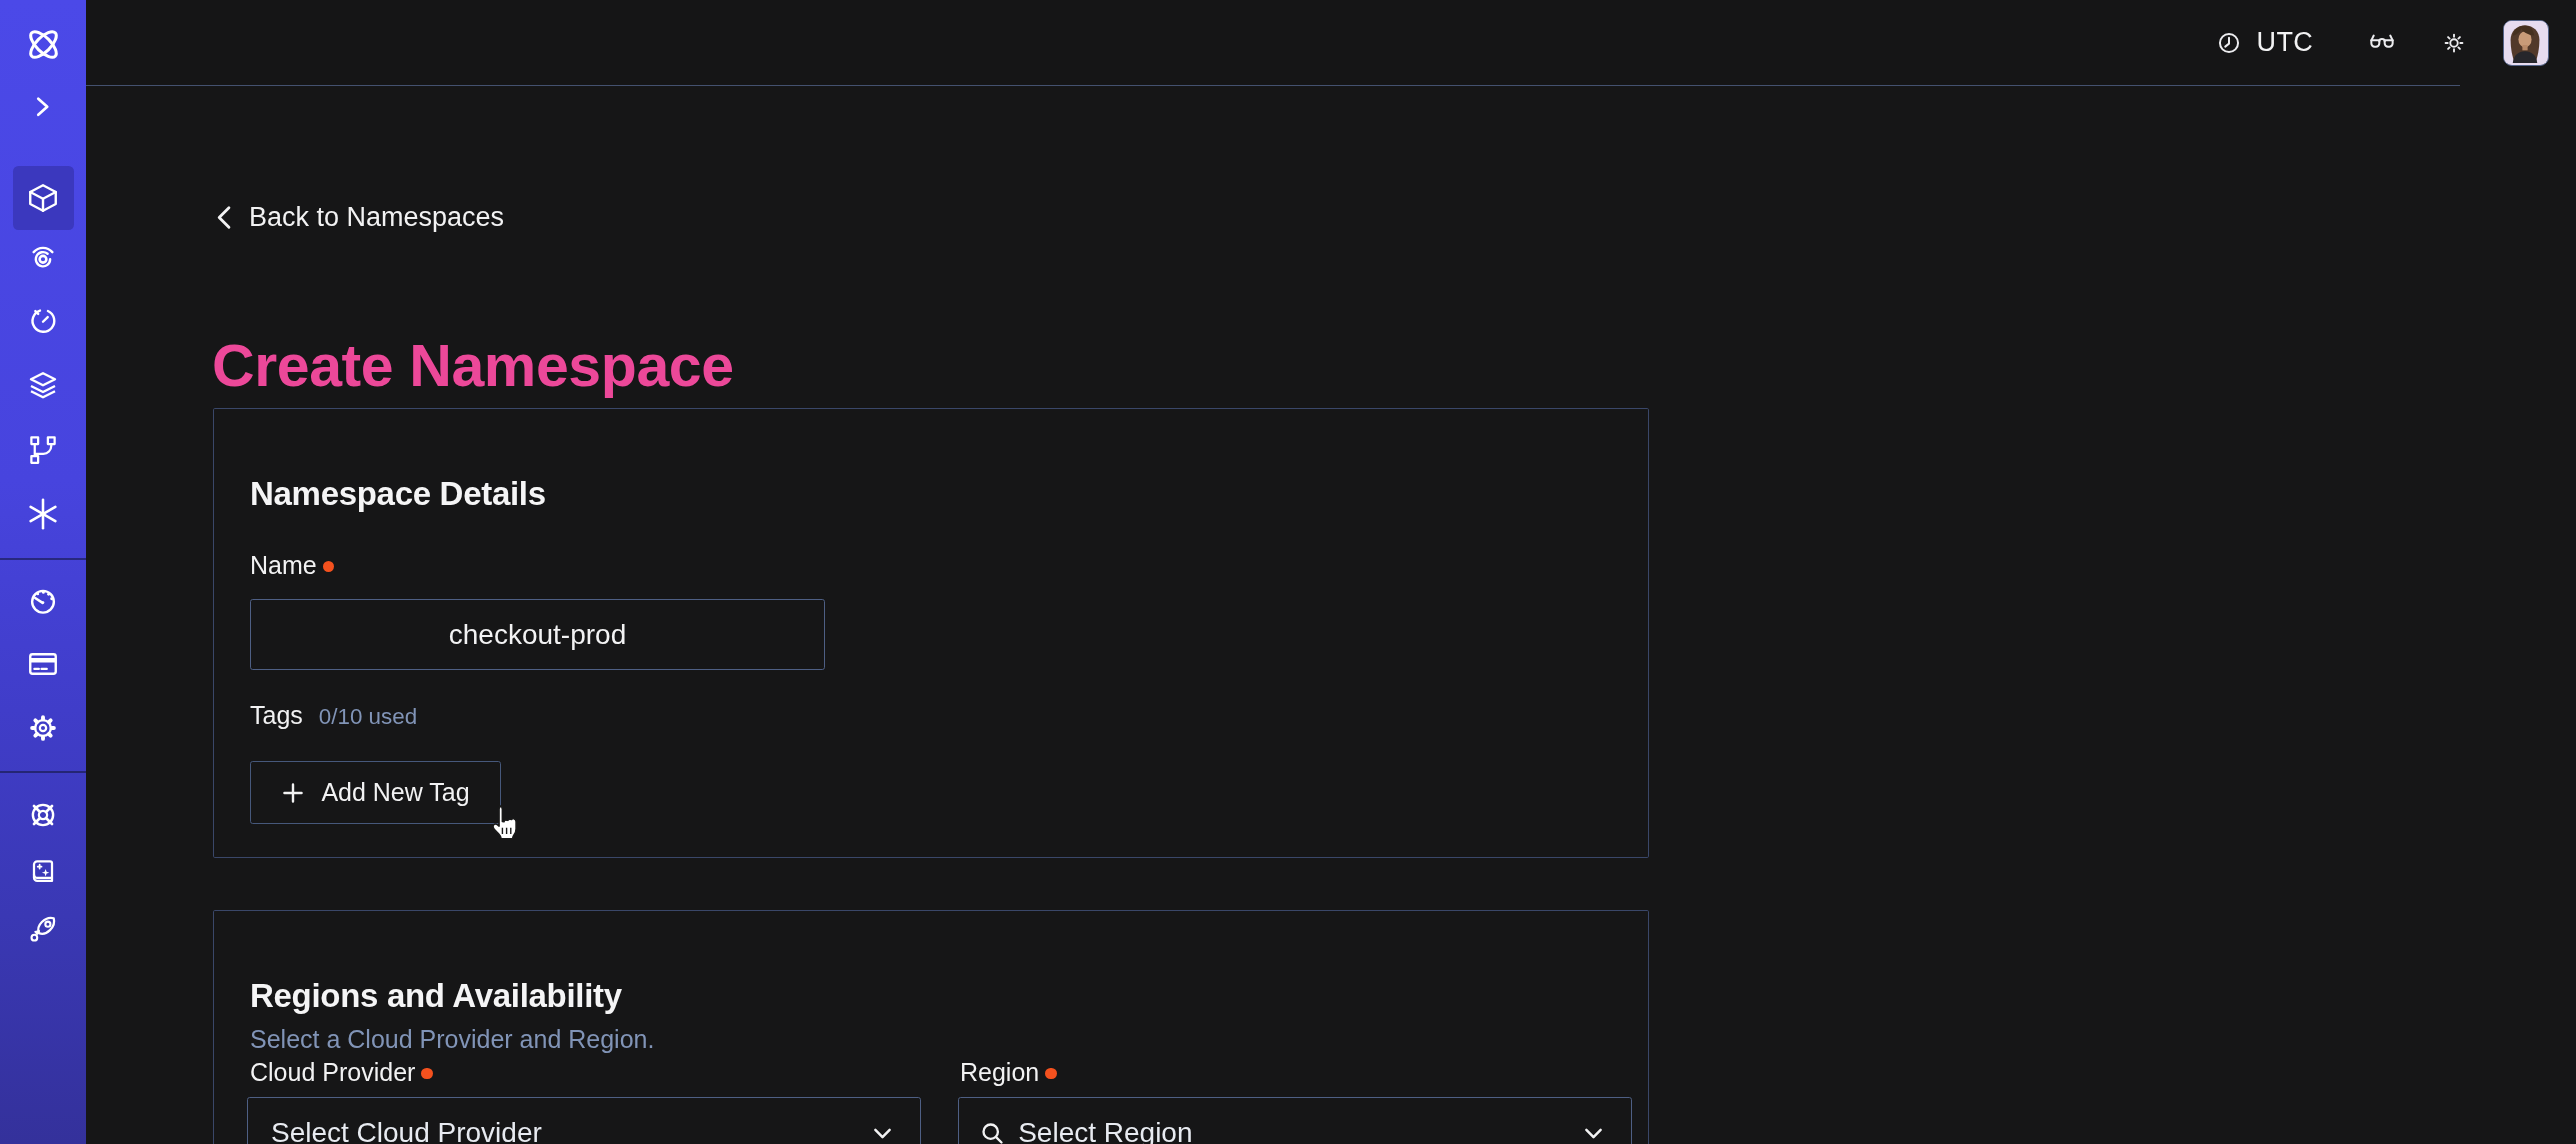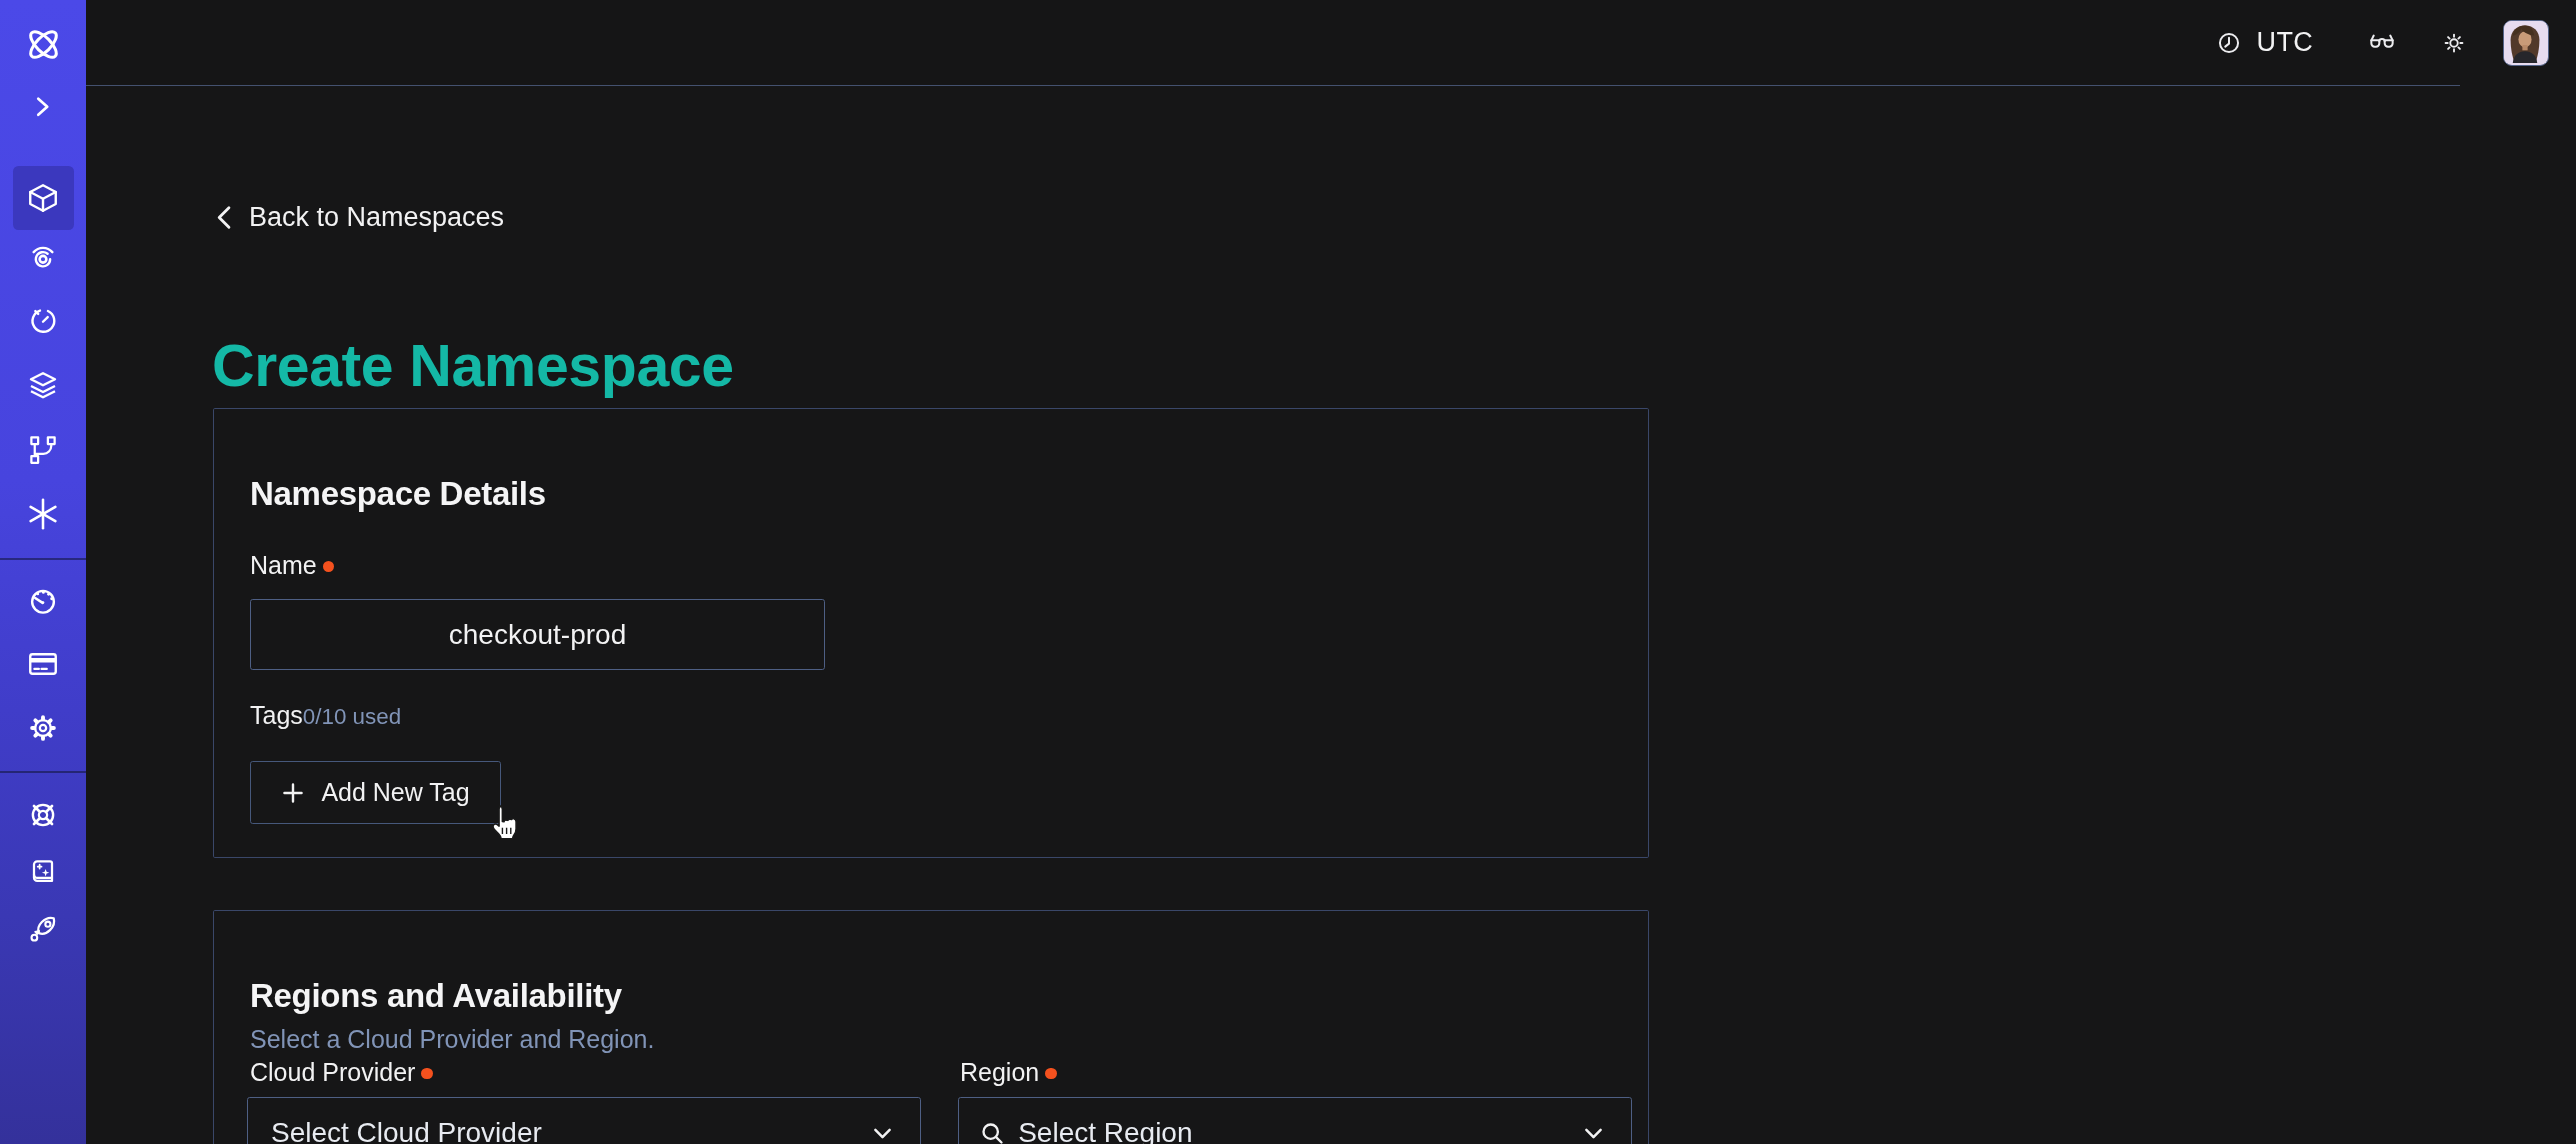--- a/index.html
+++ b/index.html
@@ -37,42 +37,42 @@
   }
 
   
   .back{
     position:absolute;left:213px;top:203px;display:flex;align-items:center;gap:13px;
     cursor:pointer;color:#F2F2F3;
   }
   .back-label{font-size:27px;line-height:29px;}
   .h1{
     position:absolute;left:212px;top:295px;font-size:59px;line-height:63px;
-    font-weight:700;letter-spacing:-0.4px;color:#14b8a6;
+    font-weight:700;letter-spacing:-0.4px;color:#ec4899;
   }
   .card{
     position:absolute;left:213px;width:1436px;box-sizing:border-box;
     border:1.8px solid #3A4769;border-radius:1.8px;background:transparent;
   }
   .card-details{top:408px;height:450px;}
   .card-regions{top:910px;height:452px;}
   .card-title{position:absolute;left:36px;top:39px;font-size:33px;line-height:38px;font-weight:700;letter-spacing:-0.3px;color:#F5F5F6;text-align:center;}
   .card-sub{position:absolute;left:36px;top:88px;font-size:25px;line-height:30px;color:#8194B7;}
 
   .field-label-row{position:absolute;display:flex;align-items:center;gap:6px;}
   .field-label{font-size:25px;line-height:30px;color:#F2F2F3;}
   .req-dot{width:11.6px;height:11.6px;border-radius:50%;background:#F4511E;margin-top:2.7px;}
 
   .name-row{left:36px;top:141px;}
   .name-input{
     position:absolute;left:36px;top:190px;width:575px;height:71px;box-sizing:border-box;
     background:transparent;border:1.8px solid #4E5F84;border-radius:2.7px;outline:none;
     color:#F2F2F3;font-size:28px;padding:0 23px;font-family:inherit;text-align:center;
   }
-  .tags-row{position:absolute;left:36px;top:292px;display:flex;align-items:baseline;}
+  .tags-row{position:absolute;left:36px;top:292px;display:flex;align-items:baseline;gap:16px;}
   .tags-label{font-size:25px;color:#F2F2F3;}
   .tags-counter{font-size:22.4px;color:#8194B7;}
   .add-tag-btn{
     position:absolute;left:36px;top:352px;width:251px;height:63px;box-sizing:border-box;
     border:1.8px solid #46587B;border-radius:2.7px;background:transparent;color:#F2F2F3;
     display:flex;align-items:center;justify-content:center;gap:16px;font-size:25px;cursor:pointer;
     font-family:inherit;
   }
 
   .col-a{left:33px;}

